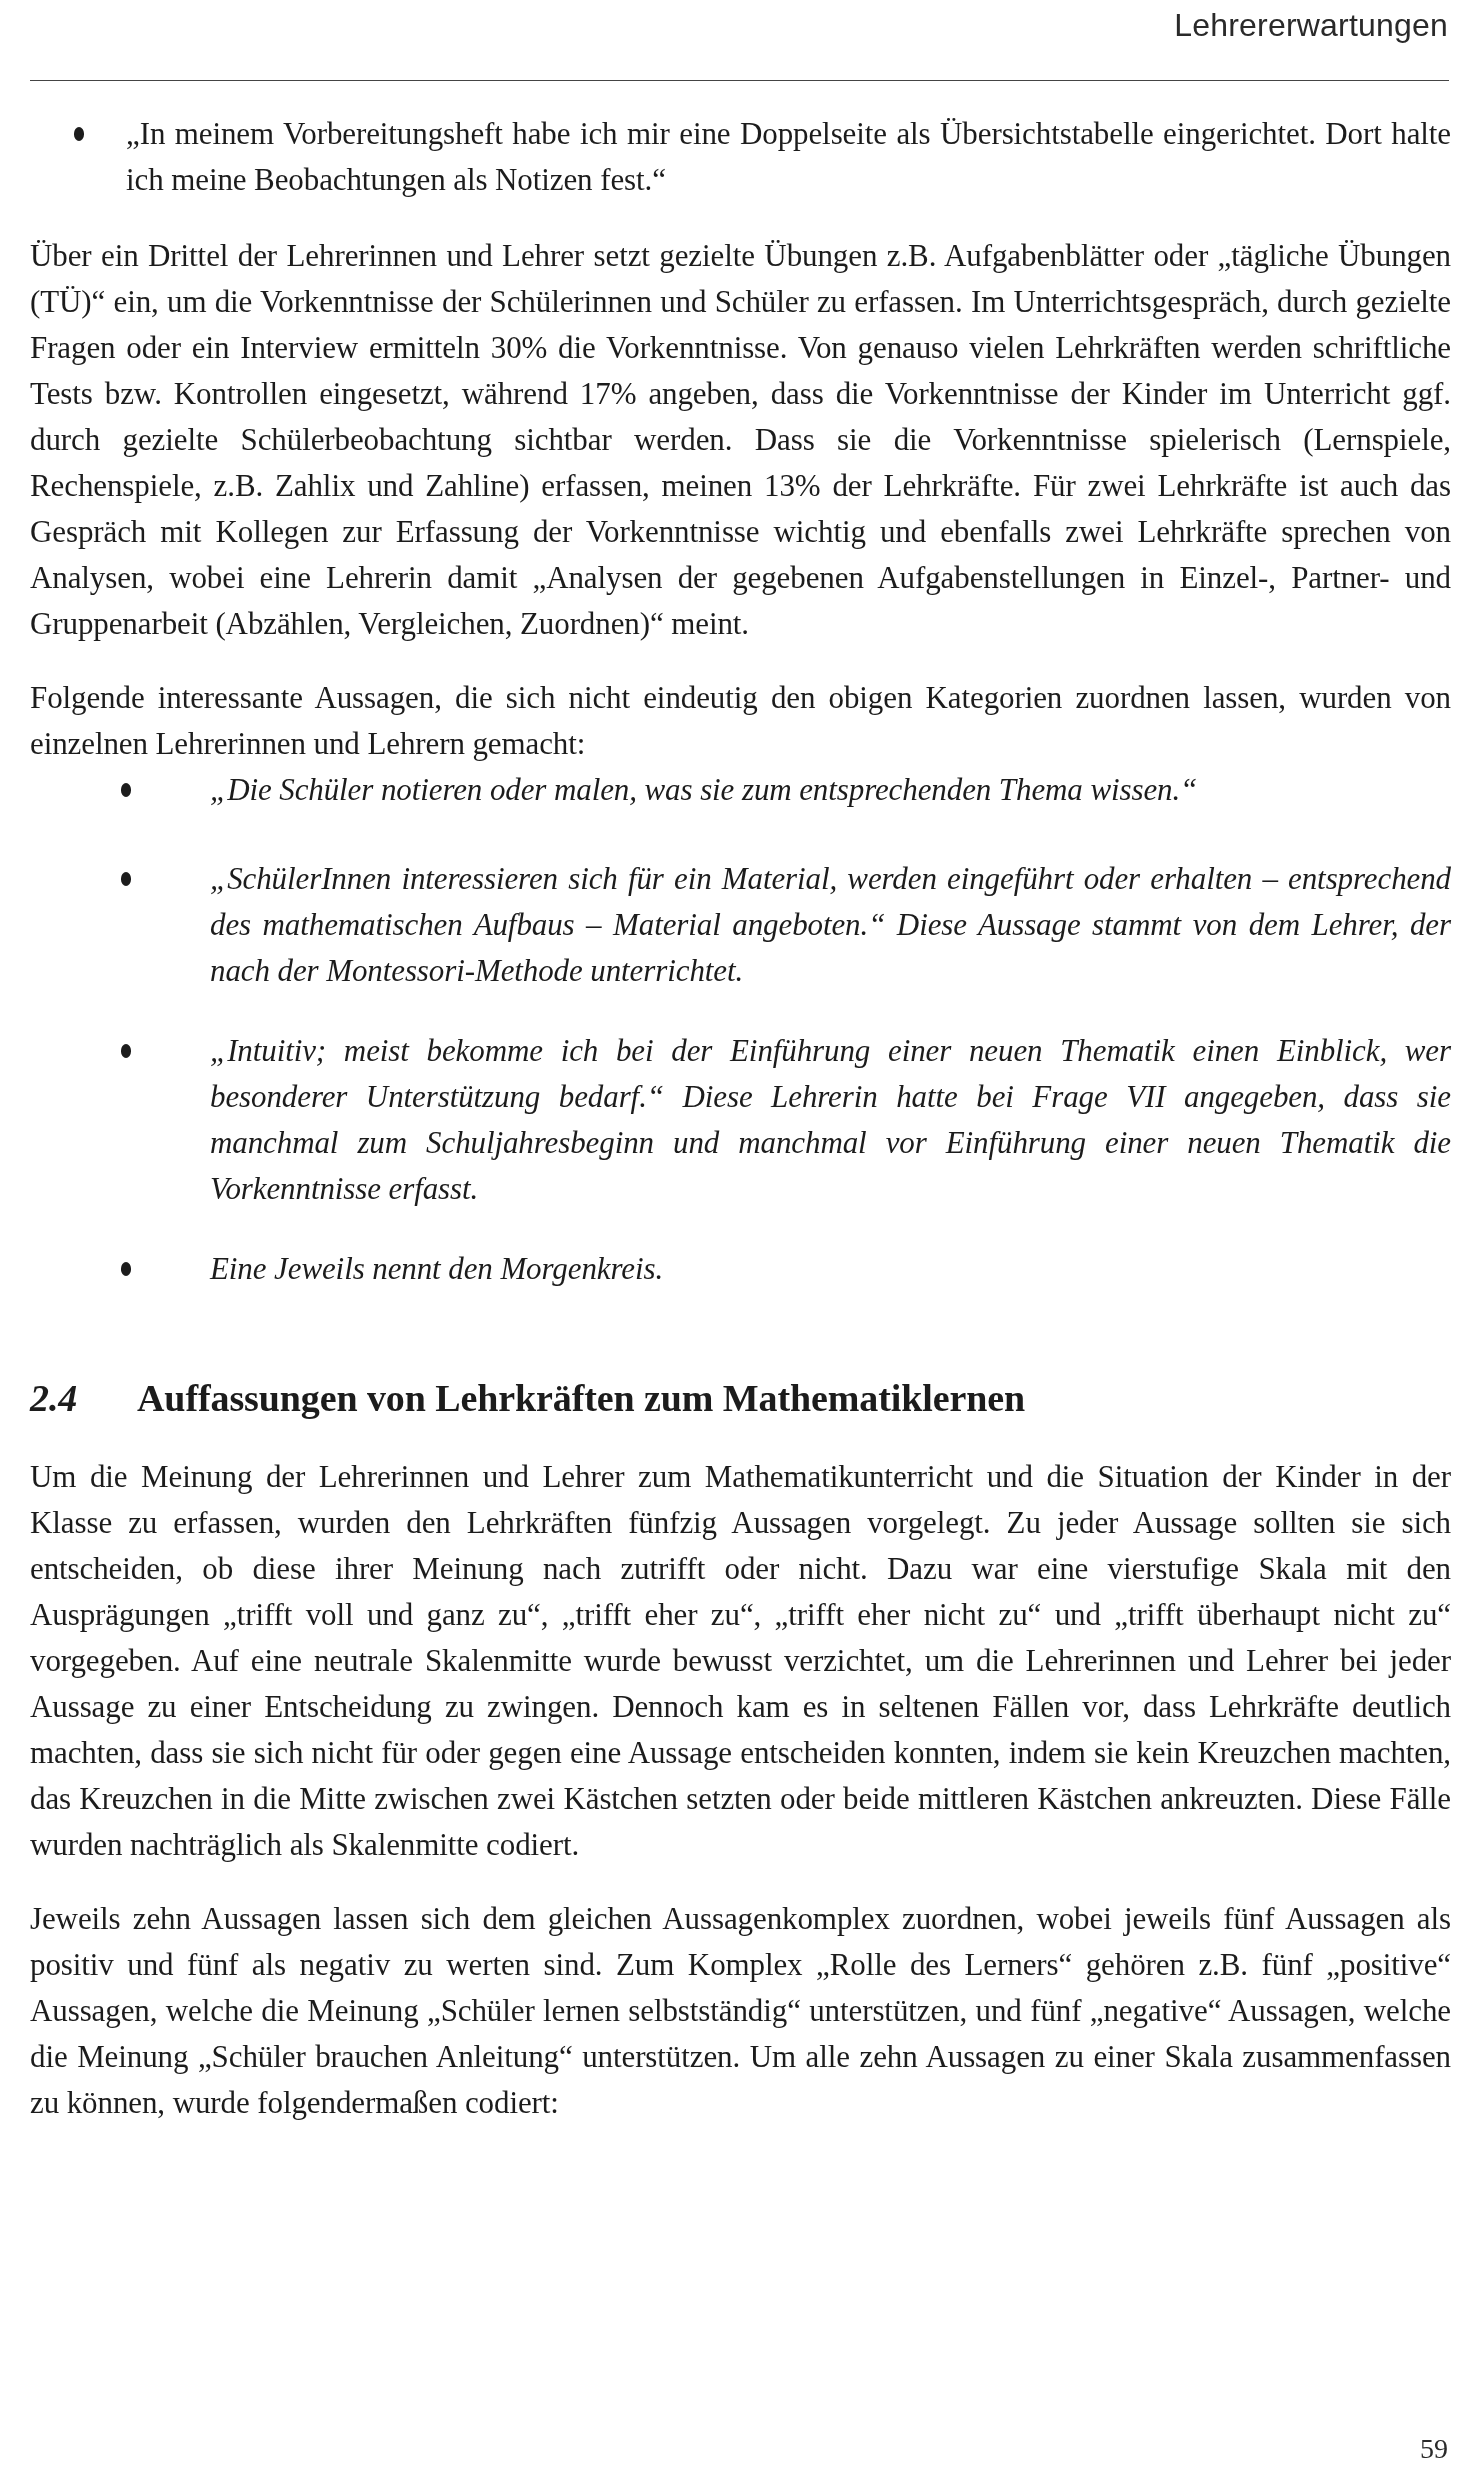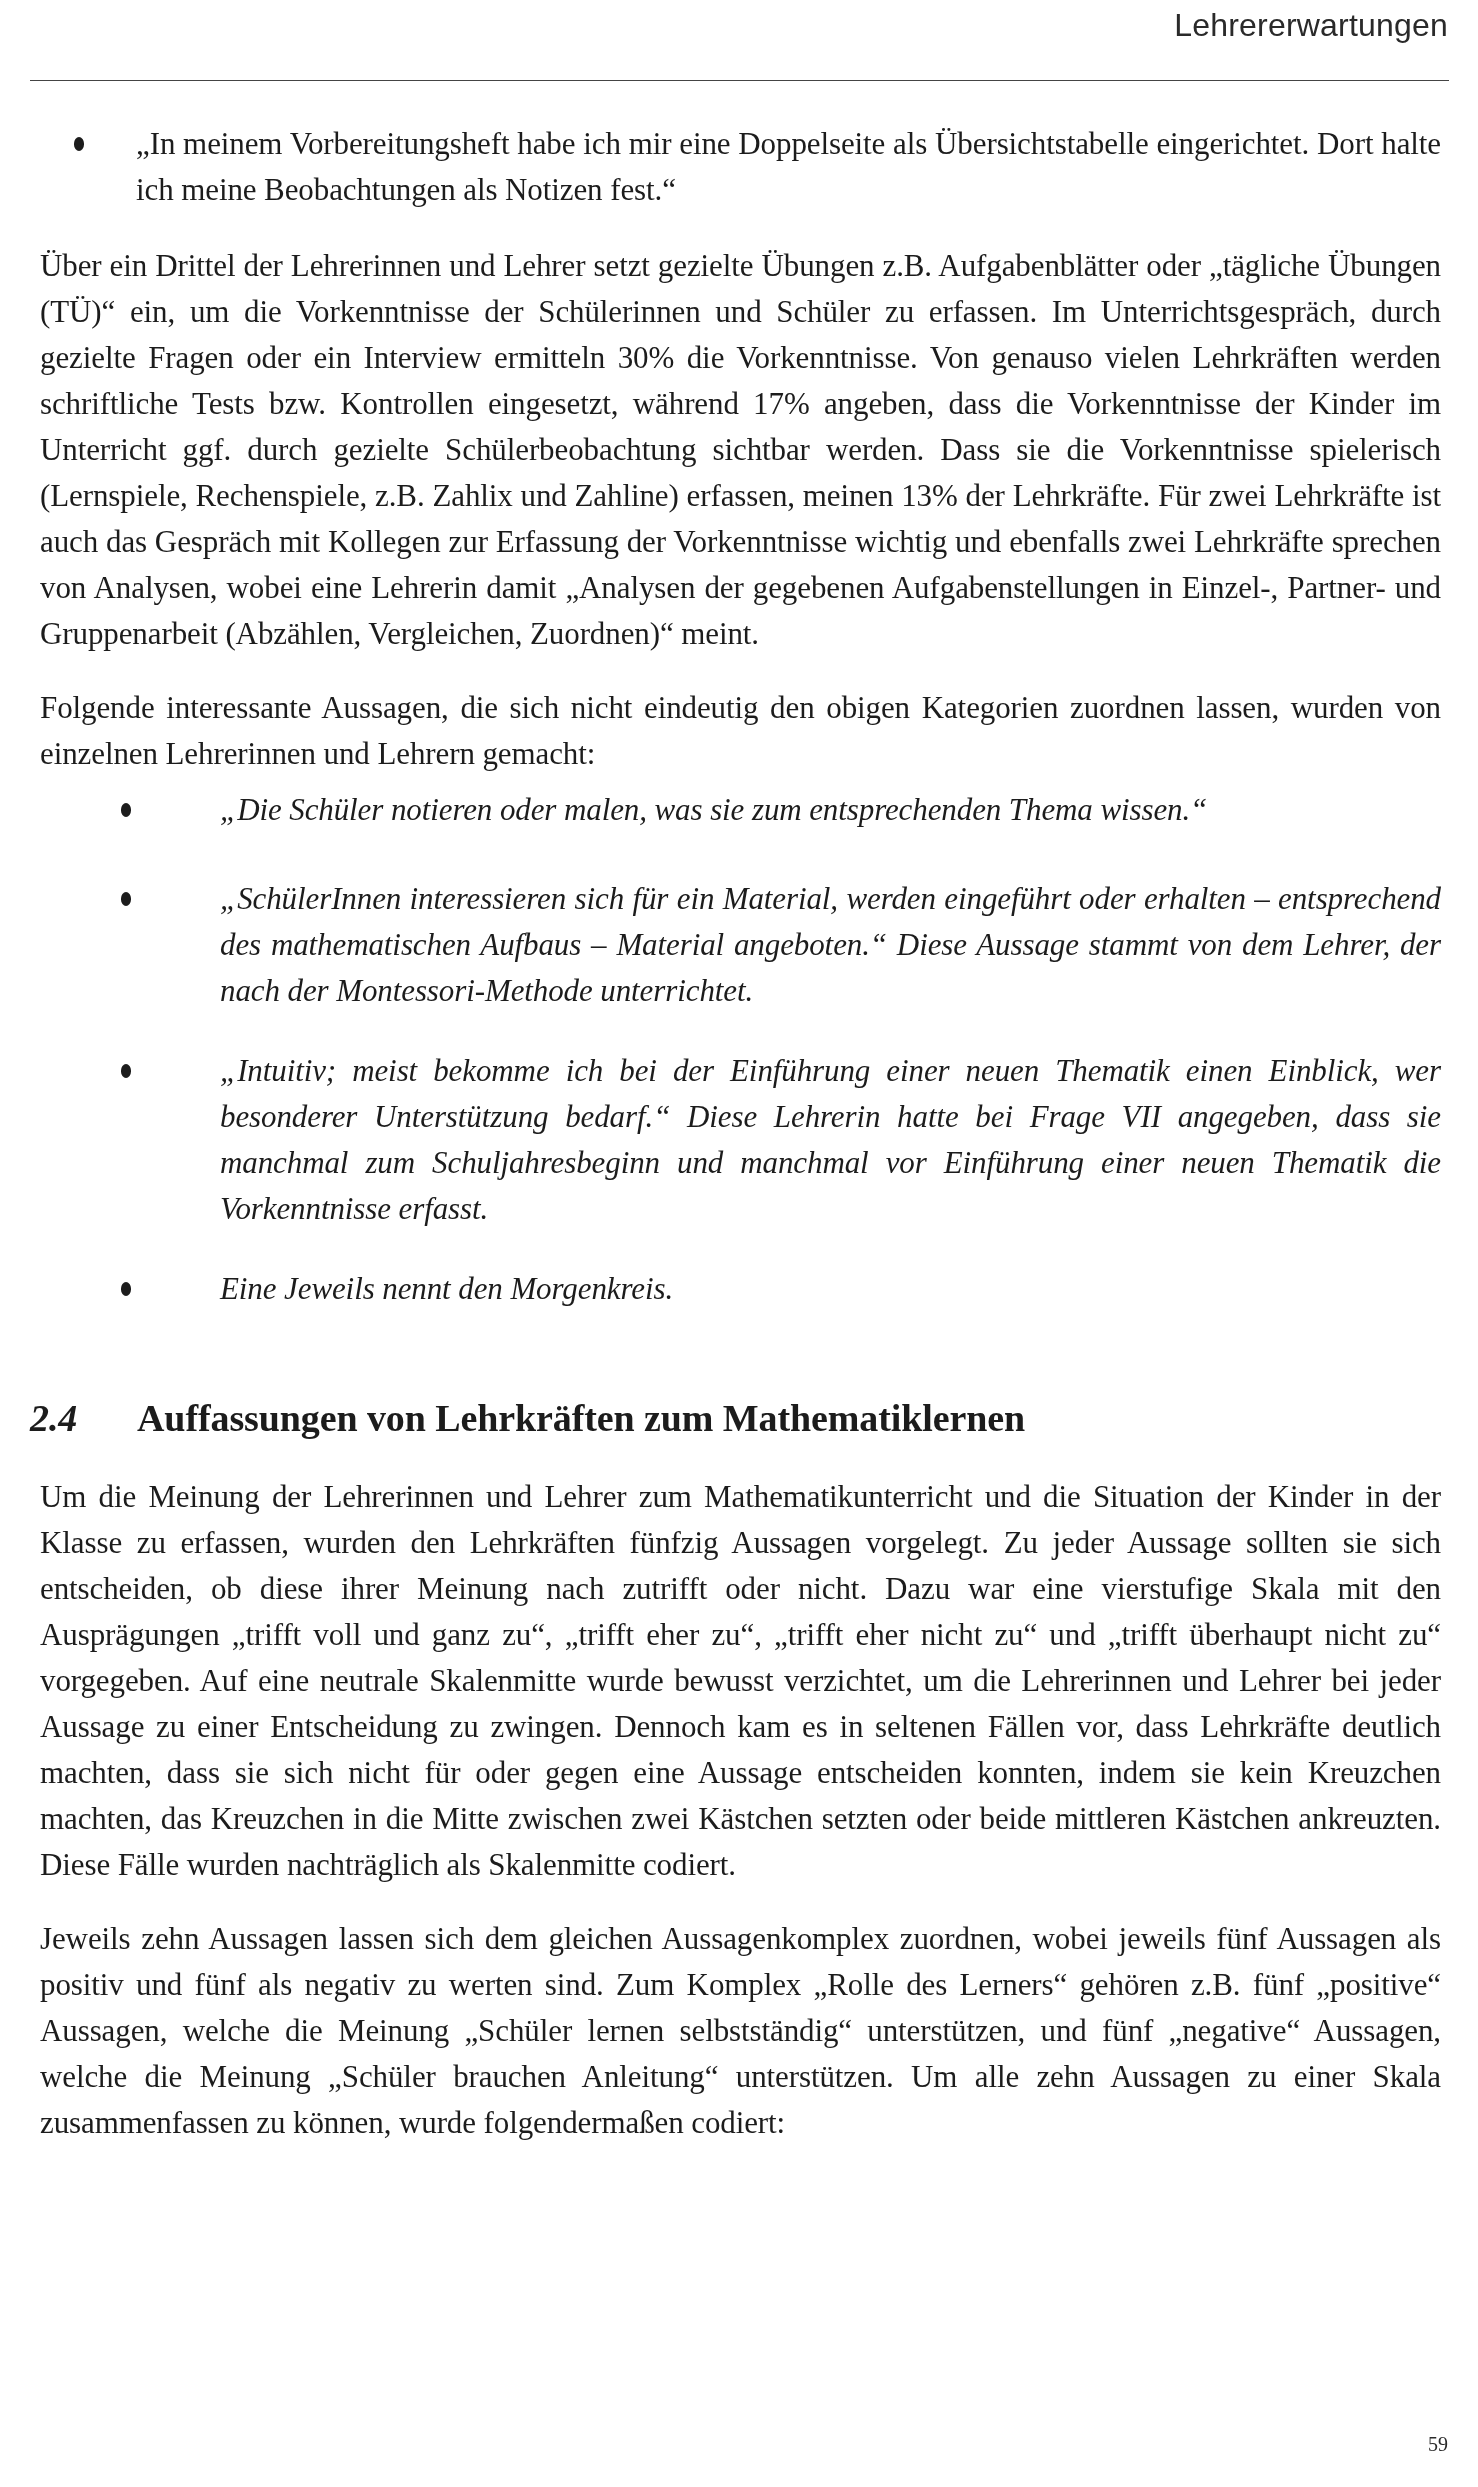--- a/index.html
+++ b/index.html
@@ -15,21 +15,21 @@
   }
   .head-rule {
     position: absolute; top: 80px; left: 30px; width: 1419px; height: 0;
     border-top: 1.5px solid #444;
   }
   .page {
     position: absolute; left: 30px; top: 111px; width: 1421px;
     font-size: 31px; line-height: 46px; text-align: justify;
     letter-spacing: -0.1px;
   }
-  p { margin: 10px; }
+  p { margin: 0; }
   .bullet-top {
     position: relative; padding-left: 96px; margin-bottom: 30px;
   }
   .bullet-top .dot, .ib .dot {
     position: absolute; top: 0; width: 10.3px; height: 13.3px; border-radius: 50%;
     background: #1c1c1c; margin-top: 16.3px;
   }
   .bullet-top .dot { left: 44px; }
   .para { margin-bottom: 28px; }
   .para.tight { margin-bottom: 0; }
@@ -37,21 +37,21 @@
   .ib { position: relative; padding-left: 180px; margin-bottom: 34px; font-style: italic; }
   .ib .dot { left: 91px; }
   .ib.first { margin-bottom: 43px; }
   .section-heading {
     font-weight: bold; font-size: 38px; line-height: 52px;
     margin-top: 80px; margin-bottom: 30px; text-align: left;
   }
   .section-heading .num { display: inline-block; width: 107px; font-style: italic; }
   .page-number {
     position: absolute; right: 30px; top: 2433px;
-    font-size: 20px; color: #2a2a2a;
+    font-size: 28px; color: #2a2a2a;
   }
 </style>
 </head>
 <body>
 
 <div class="running-head">Lehrererwartungen</div>
 <div class="head-rule"></div>
 
 <div class="page">
 

